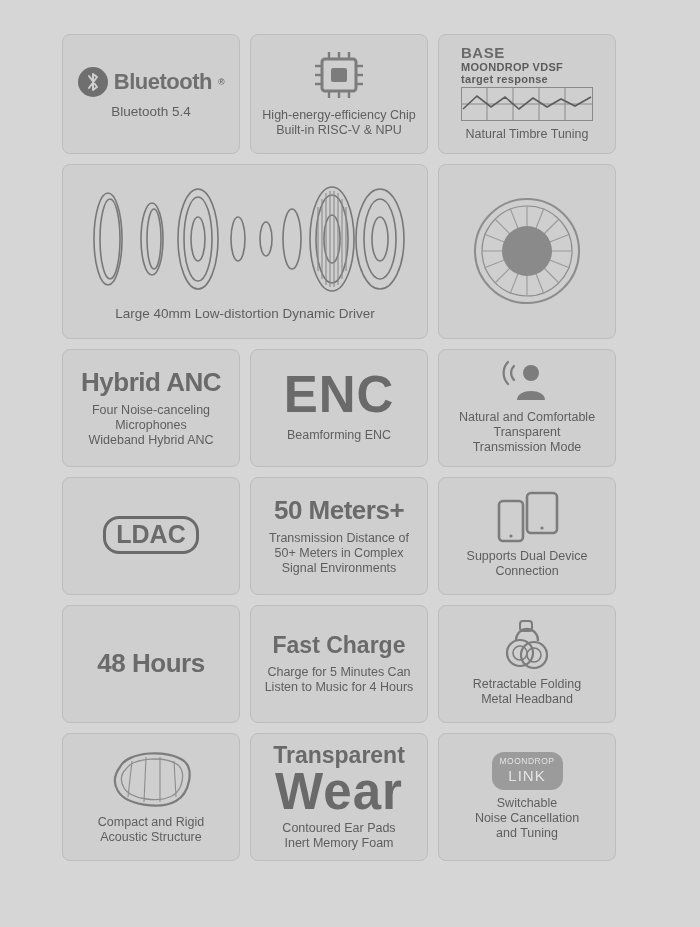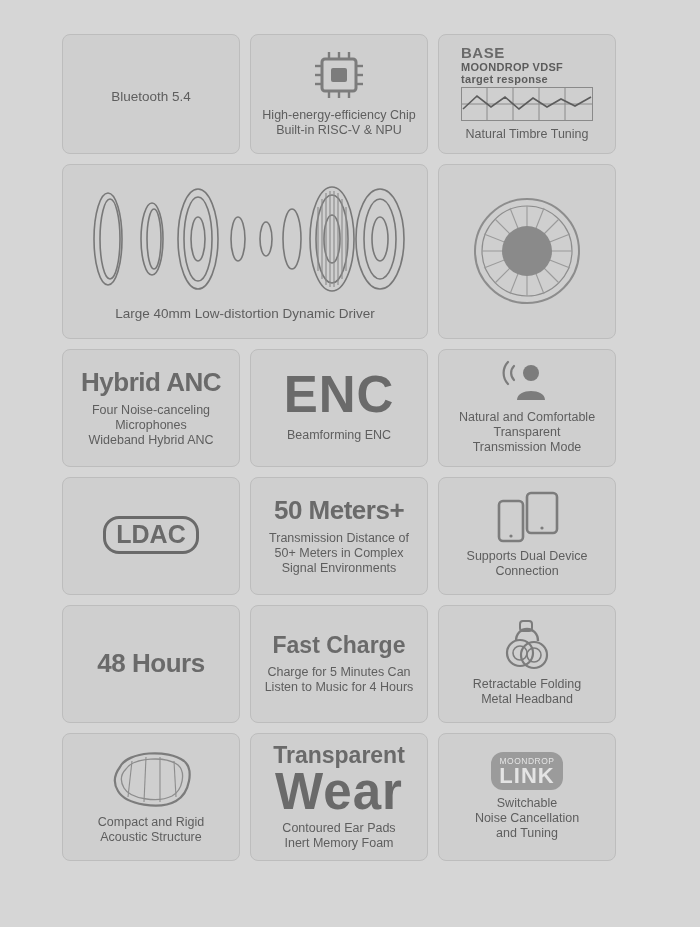--- a/index.html
+++ b/index.html
@@ -128,33 +128,42 @@
   
   .mdlink {
     background: #9b9b9b;
     color: #e4e4e4;
     padding: 4px 8px 5px 8px;
     border-radius: 12px;
     text-align: center;
     line-height: 11px;
   }
   .mdlink .m1 { font-size: 8.5px; letter-spacing: 0.5px; display:block;}
-  .mdlink .m2 { font-size: 22px; font-weight: bold; letter-spacing: 1px; display:block; line-height:18px;}
+  .mdlink .m2 { font-size: 15px; font-weight: normal; letter-spacing: 1px; display:block; line-height:18px;}
 
   svg { display: block; }
   .stroke { fill: none; stroke: #787878; stroke-width: 1.6; }
   .stroke-thin { fill: none; stroke: #8a8a8a; stroke-width: 1.1; }
 </style>
 </head>
 <body>
 
 <div class="sheet">
   <div class="grid">
 
     <div class="cell r1">
+      <div class="bt-row">
+        <span class="bt-badge">
+          <svg width="18" height="22" viewBox="0 0 18 22">
+            <path d="M5 5 L13 16 L9 19 L9 3 L13 6 L5 17" fill="none" stroke="#cfcfcf" stroke-width="2" stroke-linejoin="round" stroke-linecap="round"></path>
+          </svg>
+        </span>
+        <span class="bt-word">Bluetooth</span>
+        <span class="bt-reg bt-word">®</span>
+      </div>
       <div class="caption big">Bluetooth 5.4</div>
     </div>
 
     <div class="cell r1">
       <div class="icon-wrap">
         <svg width="56" height="54" viewBox="0 0 56 54">
           <g stroke="#7c7c7c" stroke-width="2.4" fill="none">
             <line x1="18" y1="4" x2="18" y2="11"></line>
               <line x1="28" y1="4" x2="28" y2="11"></line>
               <line x1="38" y1="4" x2="38" y2="11"></line>

